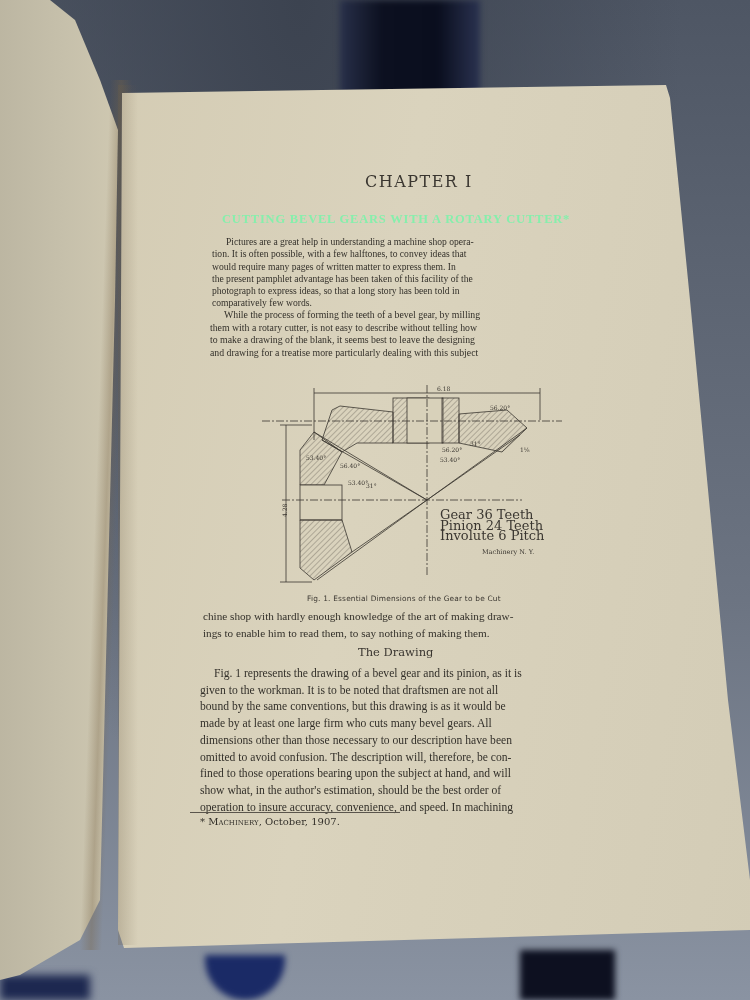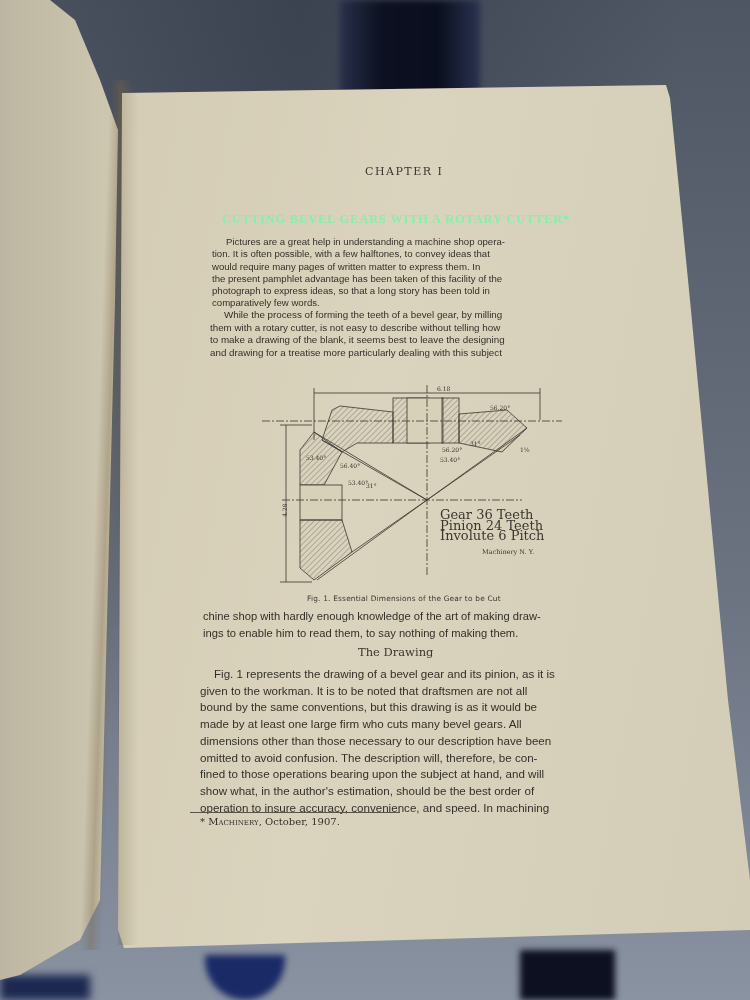--- a/index.html
+++ b/index.html
@@ -48,31 +48,31 @@
     .page {
       position: absolute; left: 118px; top: 0; width: 632px; height: 1000px;
       background: linear-gradient(100deg, #d4ccb4 0%, #dad3bd 40%, #d3ccb6 100%);
       clip-path: polygon(4px 93px, 548px 85px, 552px 98px, 572px 300px, 610px 700px, 632px 880px, 632px 930px, 6px 948px, 0 930px);
     }
     .page-shade {
       position: absolute; left: 118px; top: 85px; width: 20px; height: 860px;
       background: linear-gradient(90deg, rgba(110,95,70,0.25), rgba(0,0,0,0));
     }
     .chapter {
-      position: absolute; left: 365px; top: 165px;
-      font-size: 11px; letter-spacing: 1.5px; color: #3a3630;
+      position: absolute; left: 365px; top: 172px;
+      font-size: 16px; letter-spacing: 1.5px; color: #3a3630;
     }
     .title {
       position: absolute; left: 222px; top: 212px;
       font-family: "Liberation Serif", serif; font-weight: bold;
       font-size: 12.5px; letter-spacing: 0.8px; color: #86efac;
       white-space: nowrap;
     }
     .para {
-      position: absolute; font-family: Liberation Sans, sans-serif;
+      position: absolute; font-family: Liberation Serif, serif;
       color: #33302a; white-space: nowrap;
     }
     .p1 { left: 212px; top: 236px; font-size: 9.6px; line-height: 12.3px; }
     .p2 { left: 210px; top: 309px; font-size: 9.8px; line-height: 12.6px; }
     .p3 { left: 203px; top: 608px; font-size: 11.2px; line-height: 17px; }
     .p4 { left: 200px; top: 666px; font-size: 11.6px; line-height: 16.7px; }
     .line { display: block; }
     .indent { padding-left: 14px; }
     .heading-drawing {
       position: absolute; left: 358px; top: 645px;

